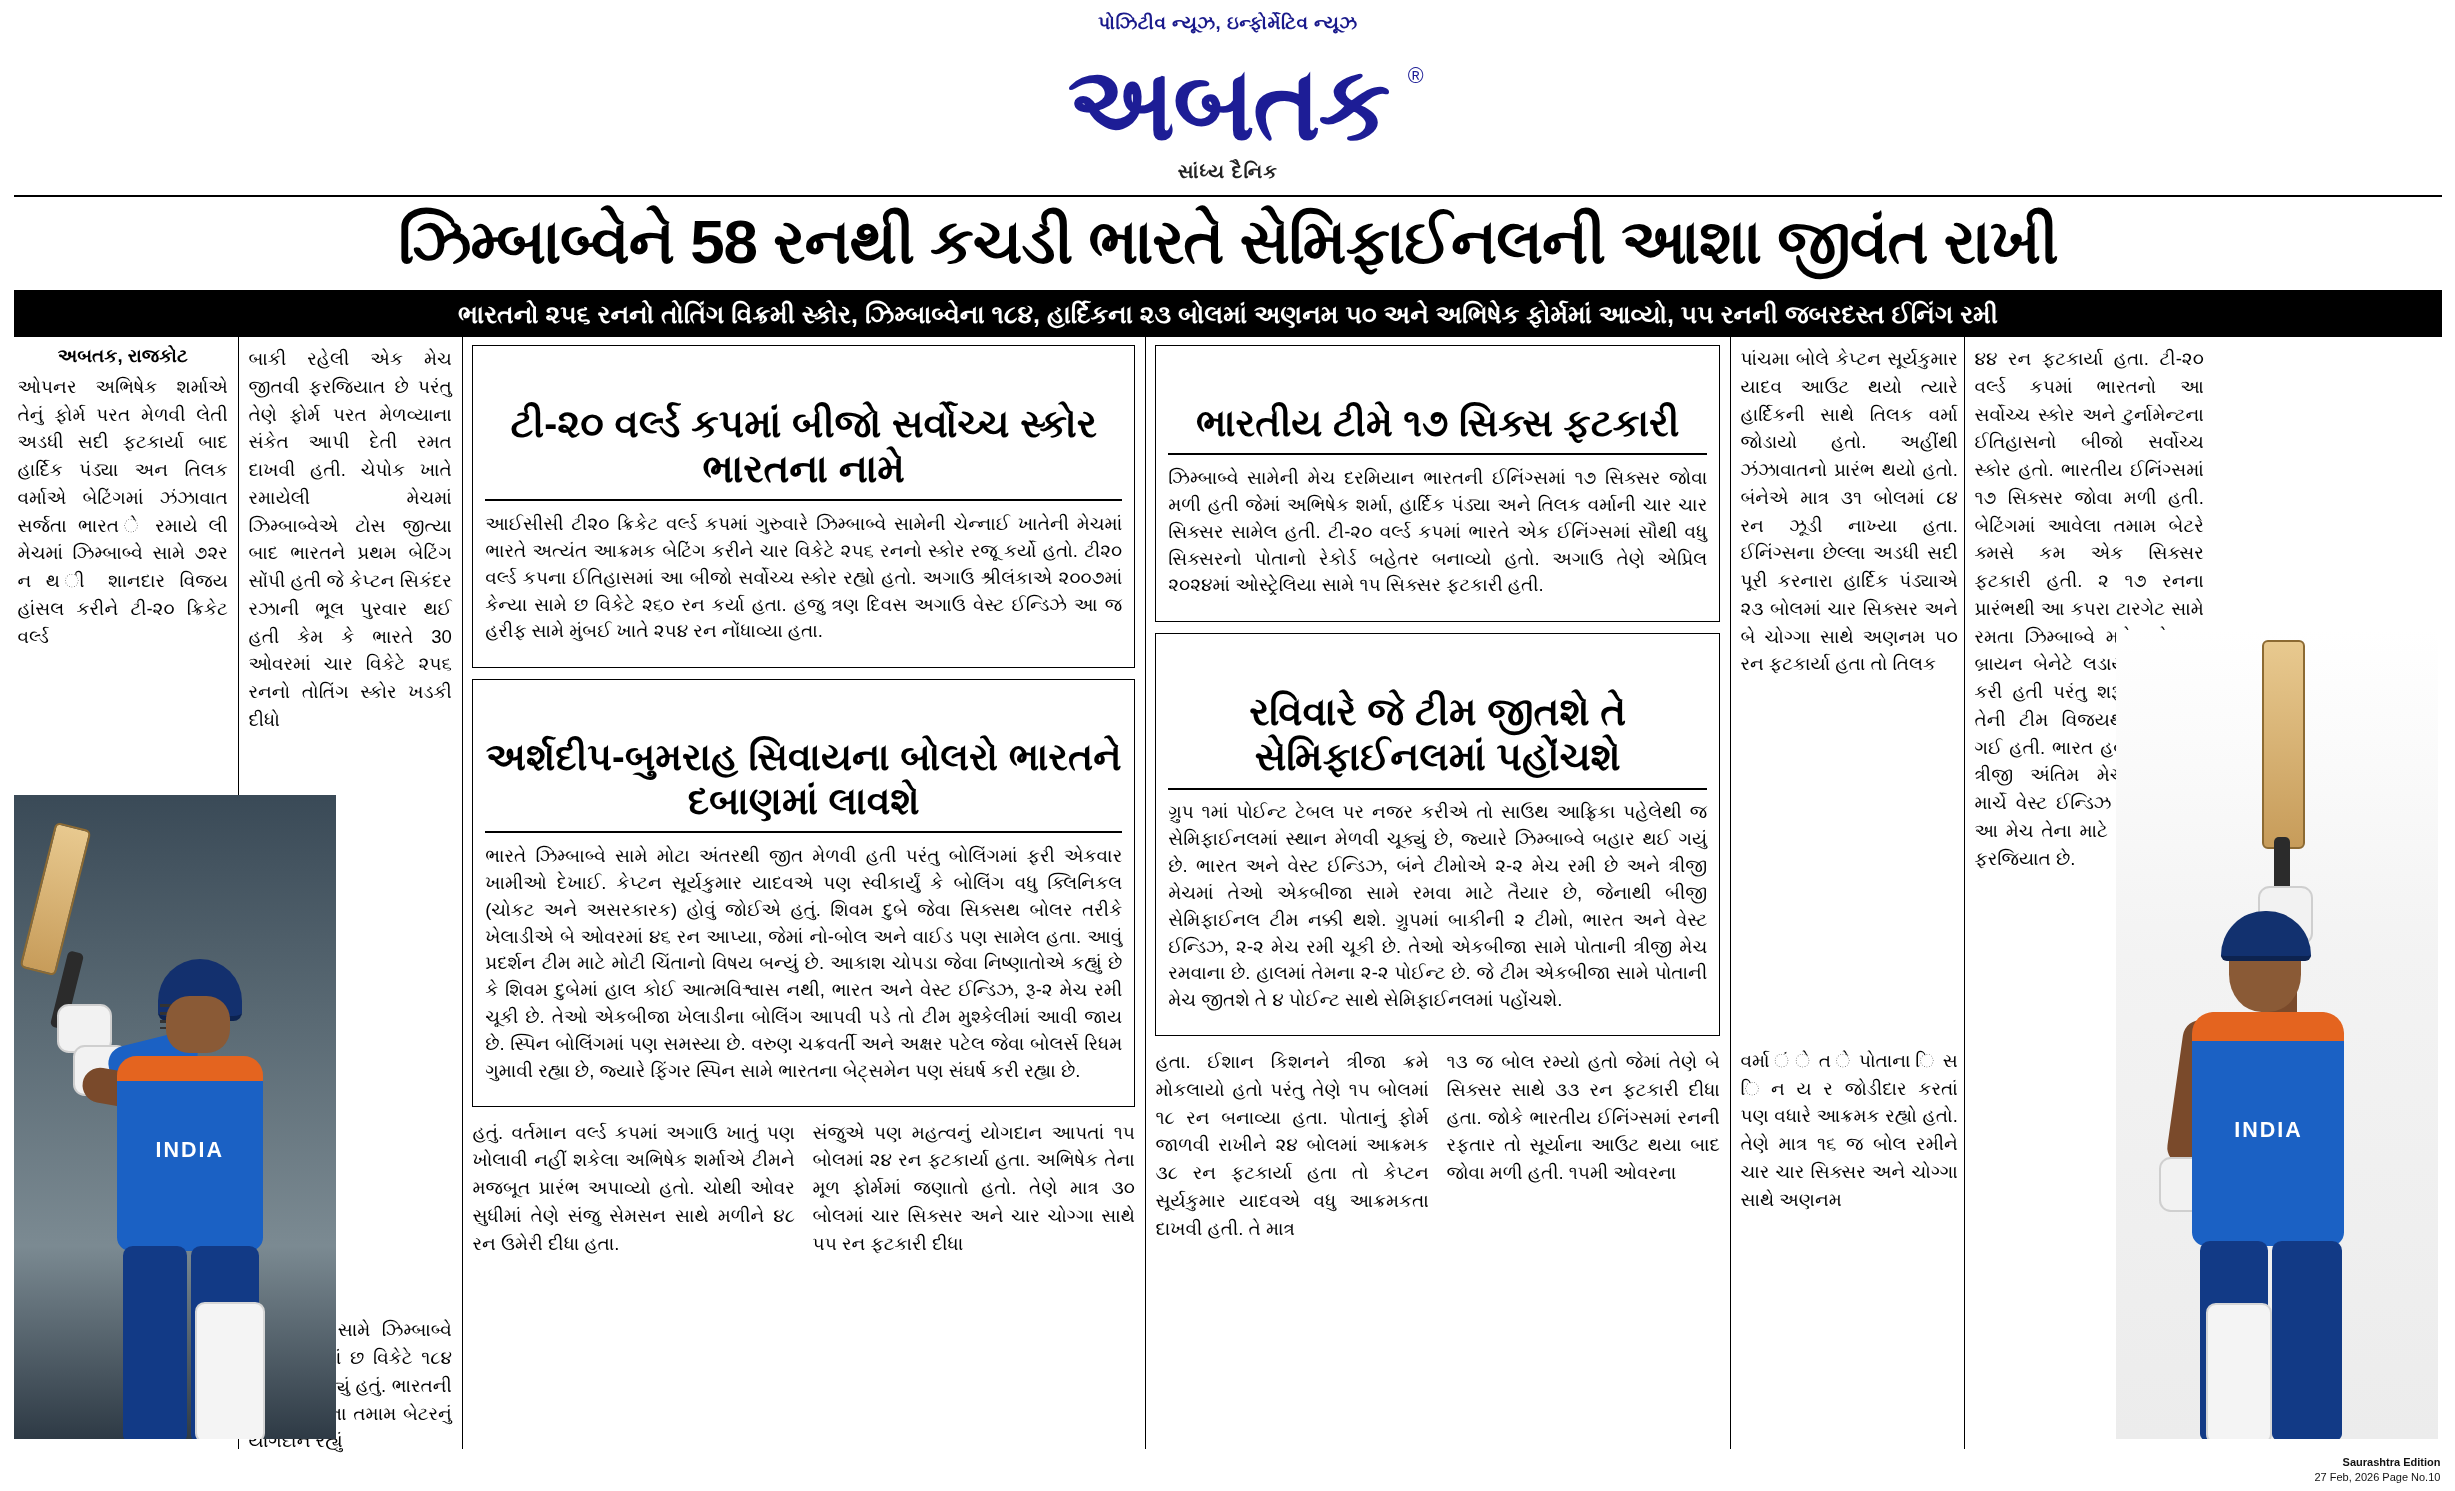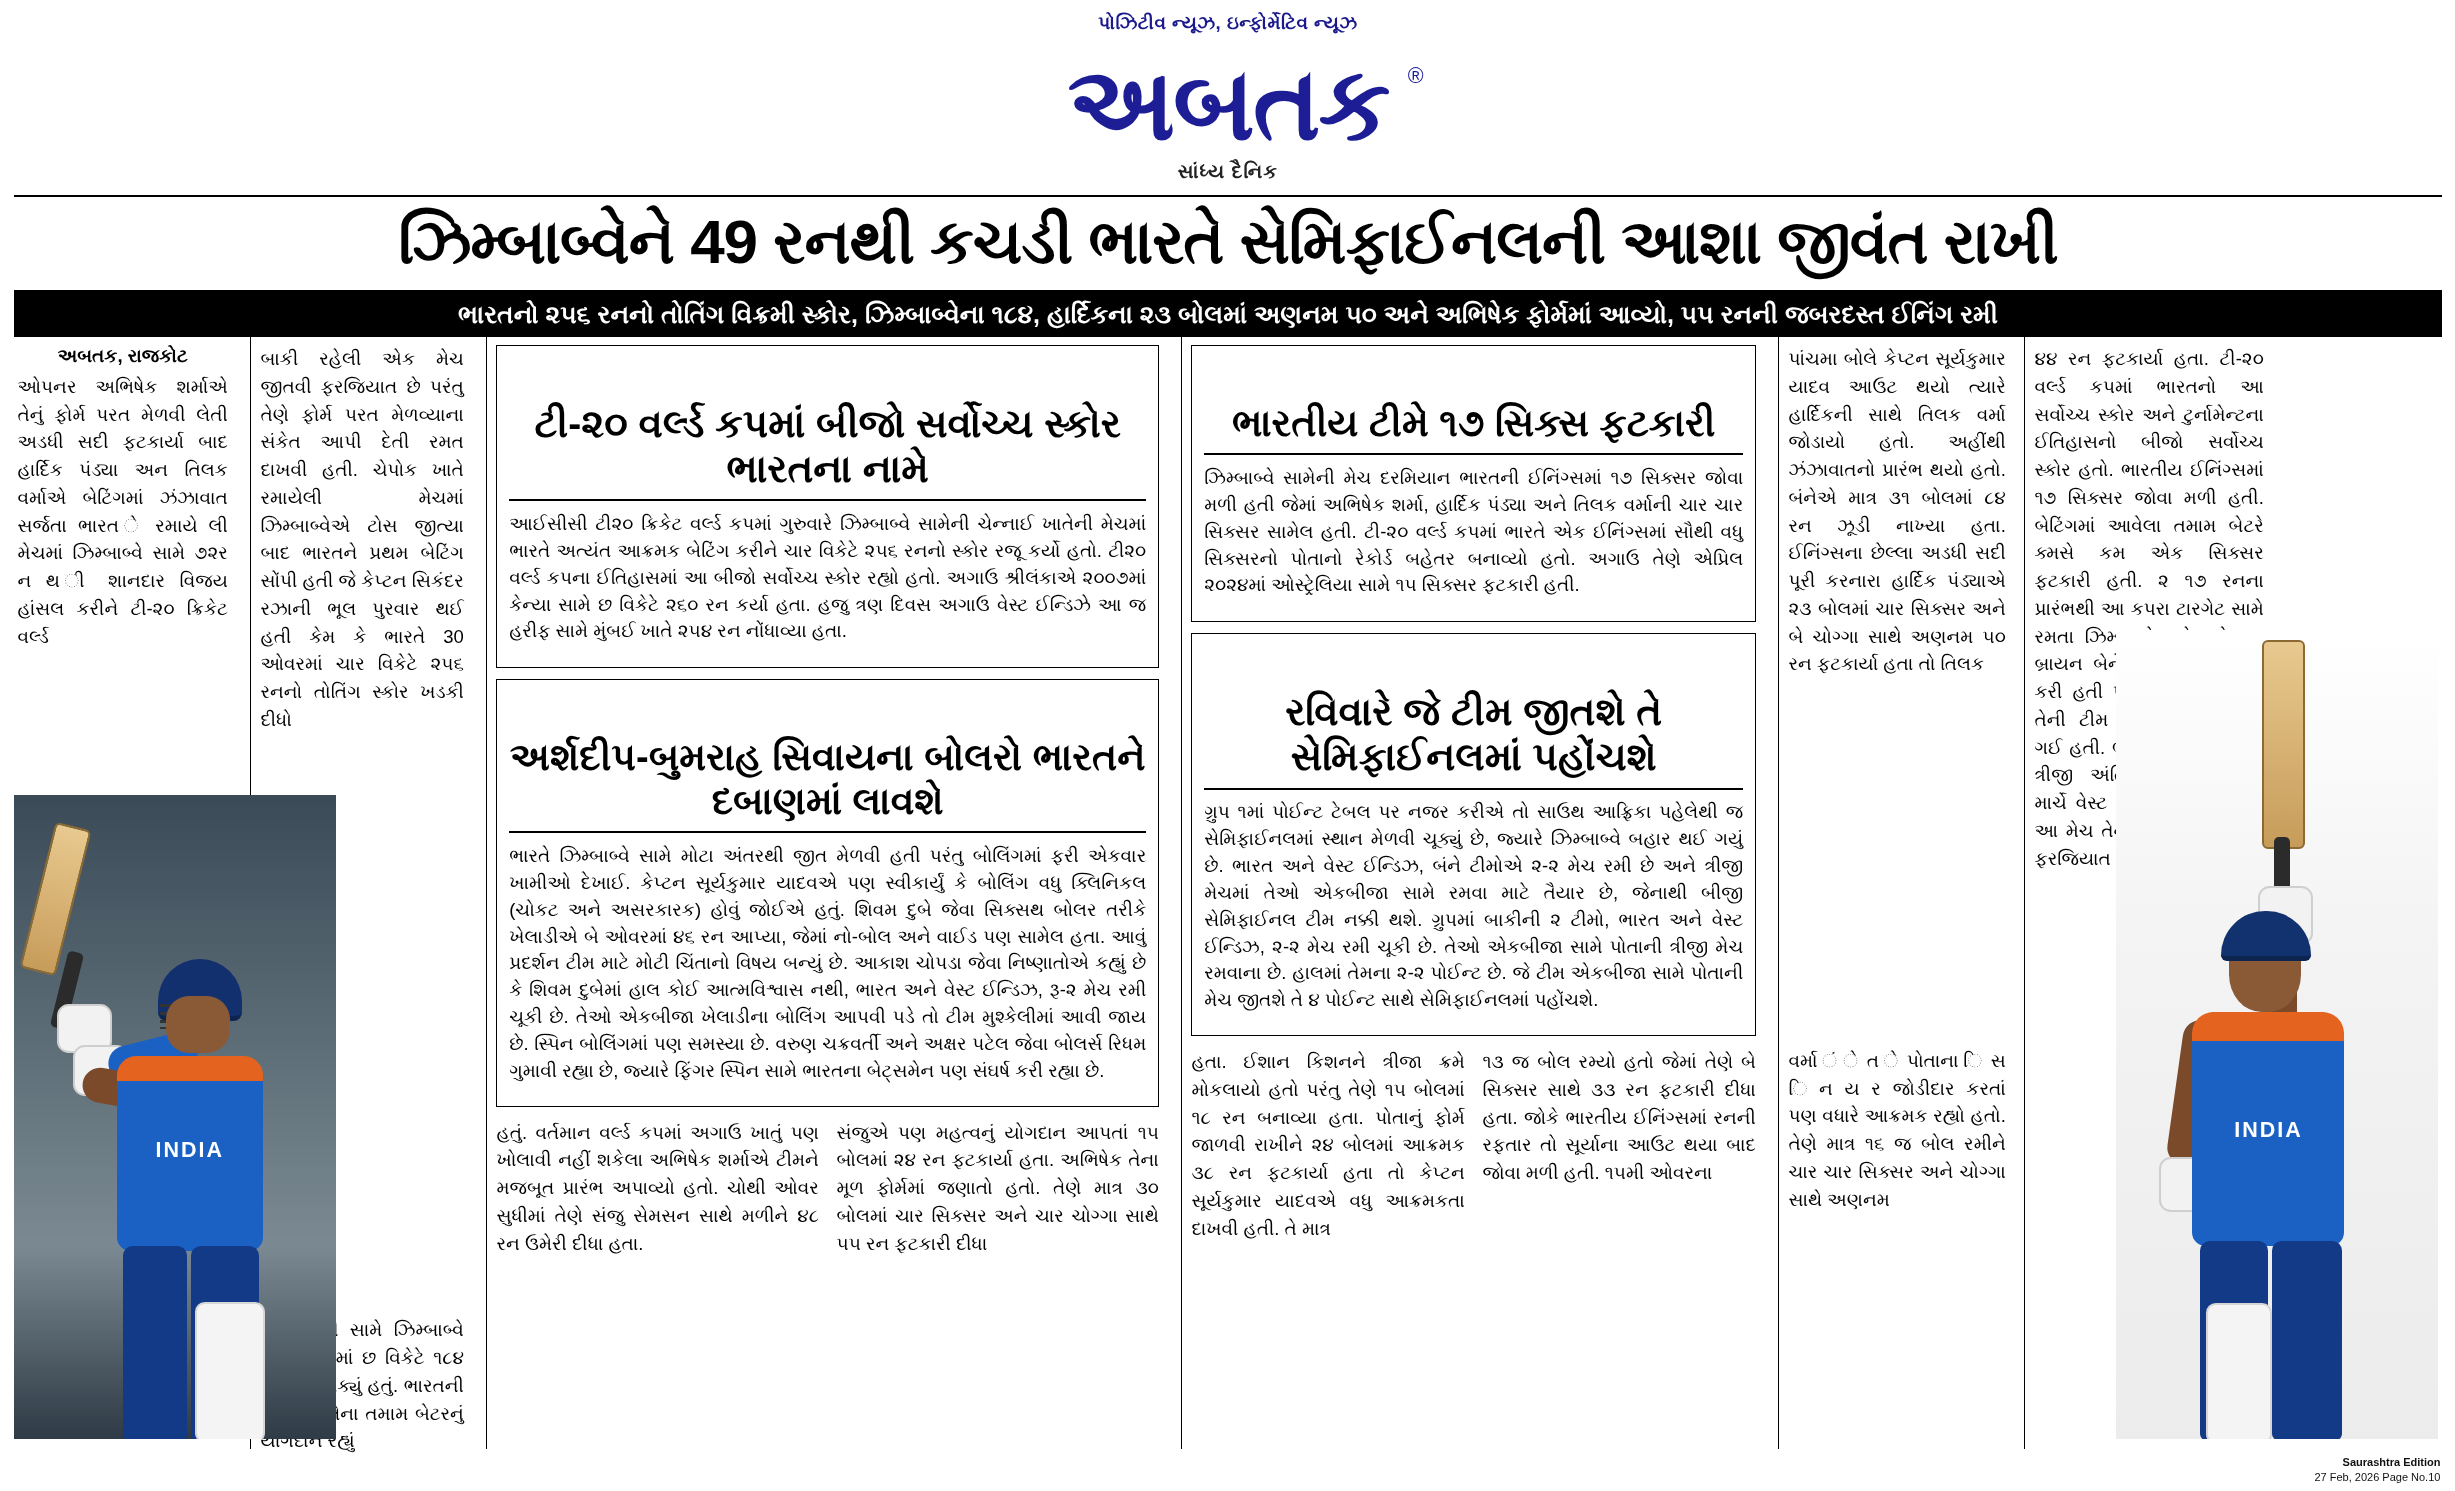--- a/index.html
+++ b/index.html
@@ -87,21 +87,21 @@
     font-size: 25px;
     font-weight: bold;
     padding: 7.8px 5.9px 8.8px 5.9px;
     line-height: 1.15;
   }
 
   
   .body-area {
     margin: 0 13.7px;
     display: flex;
-    gap: 12px;
+    gap: 0;
     height: 1112px;
     position: relative;
     border-bottom: 1px solid #fff;
   }
   .col {
     position: relative;
     box-sizing: border-box;
   }
   .col-sep {
     border-left: 1px solid #000;
@@ -279,21 +279,21 @@
   <div class="masthead">
     <div class="masthead-tagline-top">પોઝિટીવ ન્યૂઝ, ઇન્ફોર્મેટિવ ન્યૂઝ</div>
     <div class="masthead-logo">
       <span>અબતક</span>
       <span class="reg">®</span>
     </div>
     <div class="masthead-tagline-bottom">સાંધ્ય દૈનિક</div>
   </div>
 
   <div class="headline-wrap">
-    <div class="headline">ઝિમ્બાબ્વેને 49 રનથી કચડી ભારતે સેમિફાઈનલની આશા જીવંત રાખી</div>
+    <div class="headline">ઝિમ્બાબ્વેને 58 રનથી કચડી ભારતે સેમિફાઈનલની આશા જીવંત રાખી</div>
   </div>
   <div class="subhead-band">ભારતનો ૨૫૬ રનનો તોતિંગ વિક્રમી સ્કોર, ઝિમ્બાબ્વેના ૧૮૪, હાર્દિકના ૨૩ બોલમાં અણનમ ૫૦ અને અભિષેક ફોર્મમાં આવ્યો, ૫૫ રનની જબરદસ્ત ઈનિંગ રમી</div>
 
   <div class="body-area">
 
     <div class="col col1">
       <div class="dateline">અબતક, રાજકોટ</div>
       <p class="body-narrow">ઓપનર અભિષેક શર્માએ તેનું ફોર્મ પરત મેળવી લેતી અડધી સદી ફટકાર્યા બાદ હાર્દિક પંડ્યા અન તિલક વર્માએ બેટિંગમાં ઝંઝાવાત સર્જતા ભારત ે રમાયે લી મેચમાં ઝિમ્બાબ્વે સામે ૭૨ર ન થ ી શાનદાર વિજય હાંસલ કરીને ટી-૨૦ ક્રિકેટ વર્લ્ડ</p>
       <div style="height:546px"></div>
       <p class="body-narrow">કપમાં પોતાના સેમિફાઈનલ પ્રવે શ ન ી આ શ ા જીવંત રાખી હતી. જો ક ે ભારત ને</p>

